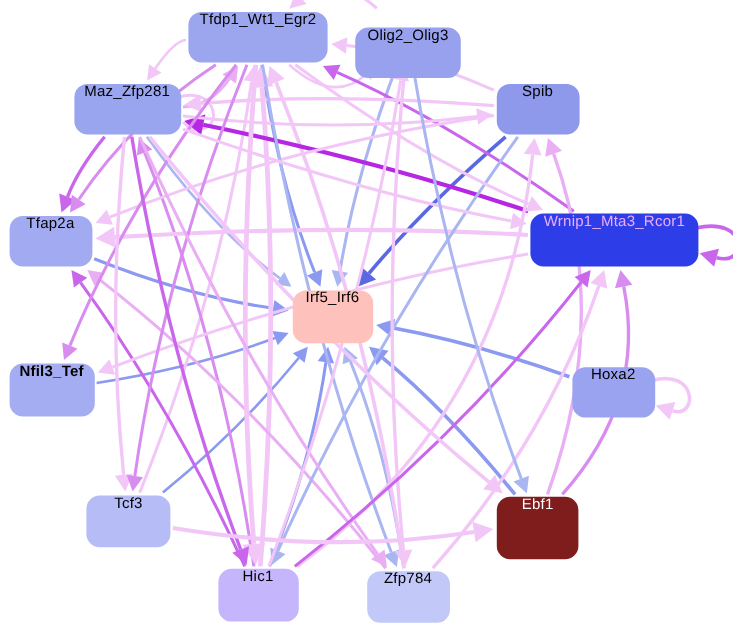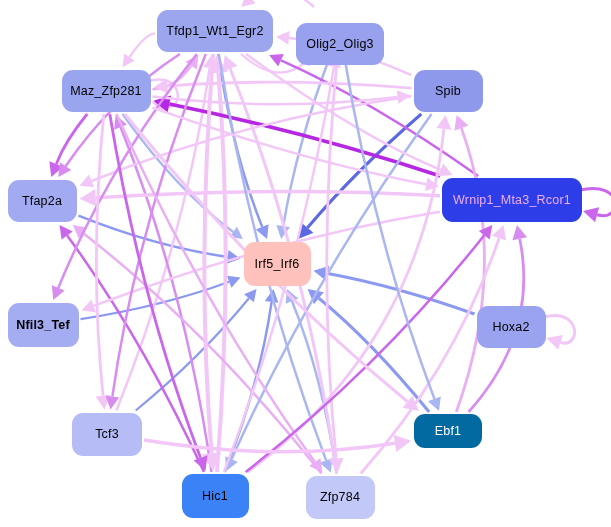--- a/index.html
+++ b/index.html
@@ -2,21 +2,21 @@
 <html><head>
 <meta charset="utf-8">
 <style>
   html,body{margin:0;padding:0;background:#ffffff;}
   #canvas{
     position:relative;width:611px;height:527px;overflow:hidden;
     font-family:"Liberation Sans",sans-serif;background:#ffffff;
   }
   #edge-layer{position:absolute;left:0;top:0;width:611px;height:527px;}
   .node{
-    position:absolute;display:flex;align-items:center;justify-content:center;
+    position:absolute;display:flex;justify-content:center;
     border-radius:11px;font-size:12.5px;line-height:1;white-space:nowrap;
     letter-spacing:.2px;user-select:none;
   }
 </style>
 </head>
 <body>
 
 <div id="canvas">
   <svg id="edge-layer" xmlns="http://www.w3.org/2000/svg" viewBox="0 0 611 527">
       <polygon points="151.5,102 166.01485446017287,99.56504620167036 161.6509112891405,112.65687571476744" fill="#f2c7f7"></polygon>
@@ -152,23 +152,23 @@
       </div>
       <div class="node" style="left: 7.5px; top: 303px; width: 71px; height: 44px; background: rgb(165, 173, 242); color: rgb(0, 0, 0); font-weight: bold;">
         <span>Nfil3_Tef</span>
       </div>
       <div class="node" style="left: 476.5px; top: 306px; width: 69px; height: 42px; background: rgb(154, 163, 240); color: rgb(0, 0, 0);">
         <span>Hoxa2</span>
       </div>
       <div class="node" style="left: 72px; top: 412.5px; width: 70px; height: 43px; background: rgb(182, 188, 246); color: rgb(0, 0, 0);">
         <span>Tcf3</span>
       </div>
-      <div class="node" style="left: 414px; top: 414px; width: 68px; height: 34px; background: #0369a1; color: rgb(255, 255, 255);">
+      <div class="node" style="left: 414px; top: 414px; width: 68px; height: 52px; background: #7f1d1d; color: rgb(255, 255, 255);">
         <span>Ebf1</span>
       </div>
-      <div class="node" style="left: 181.5px; top: 474px; width: 67px; height: 44px; background: #3b82f6; color: rgb(0, 0, 0);">
+      <div class="node" style="left: 181.5px; top: 474px; width: 67px; height: 44px; background: #c4b5fd; color: rgb(0, 0, 0);">
         <span>Hic1</span>
       </div>
       <div class="node" style="left: 305.5px; top: 475.5px; width: 69px; height: 43px; background: rgb(194, 200, 248); color: rgb(0, 0, 0);">
         <span>Zfp784</span>
       </div>
     </div>
 </div>
 
 </body></html>

